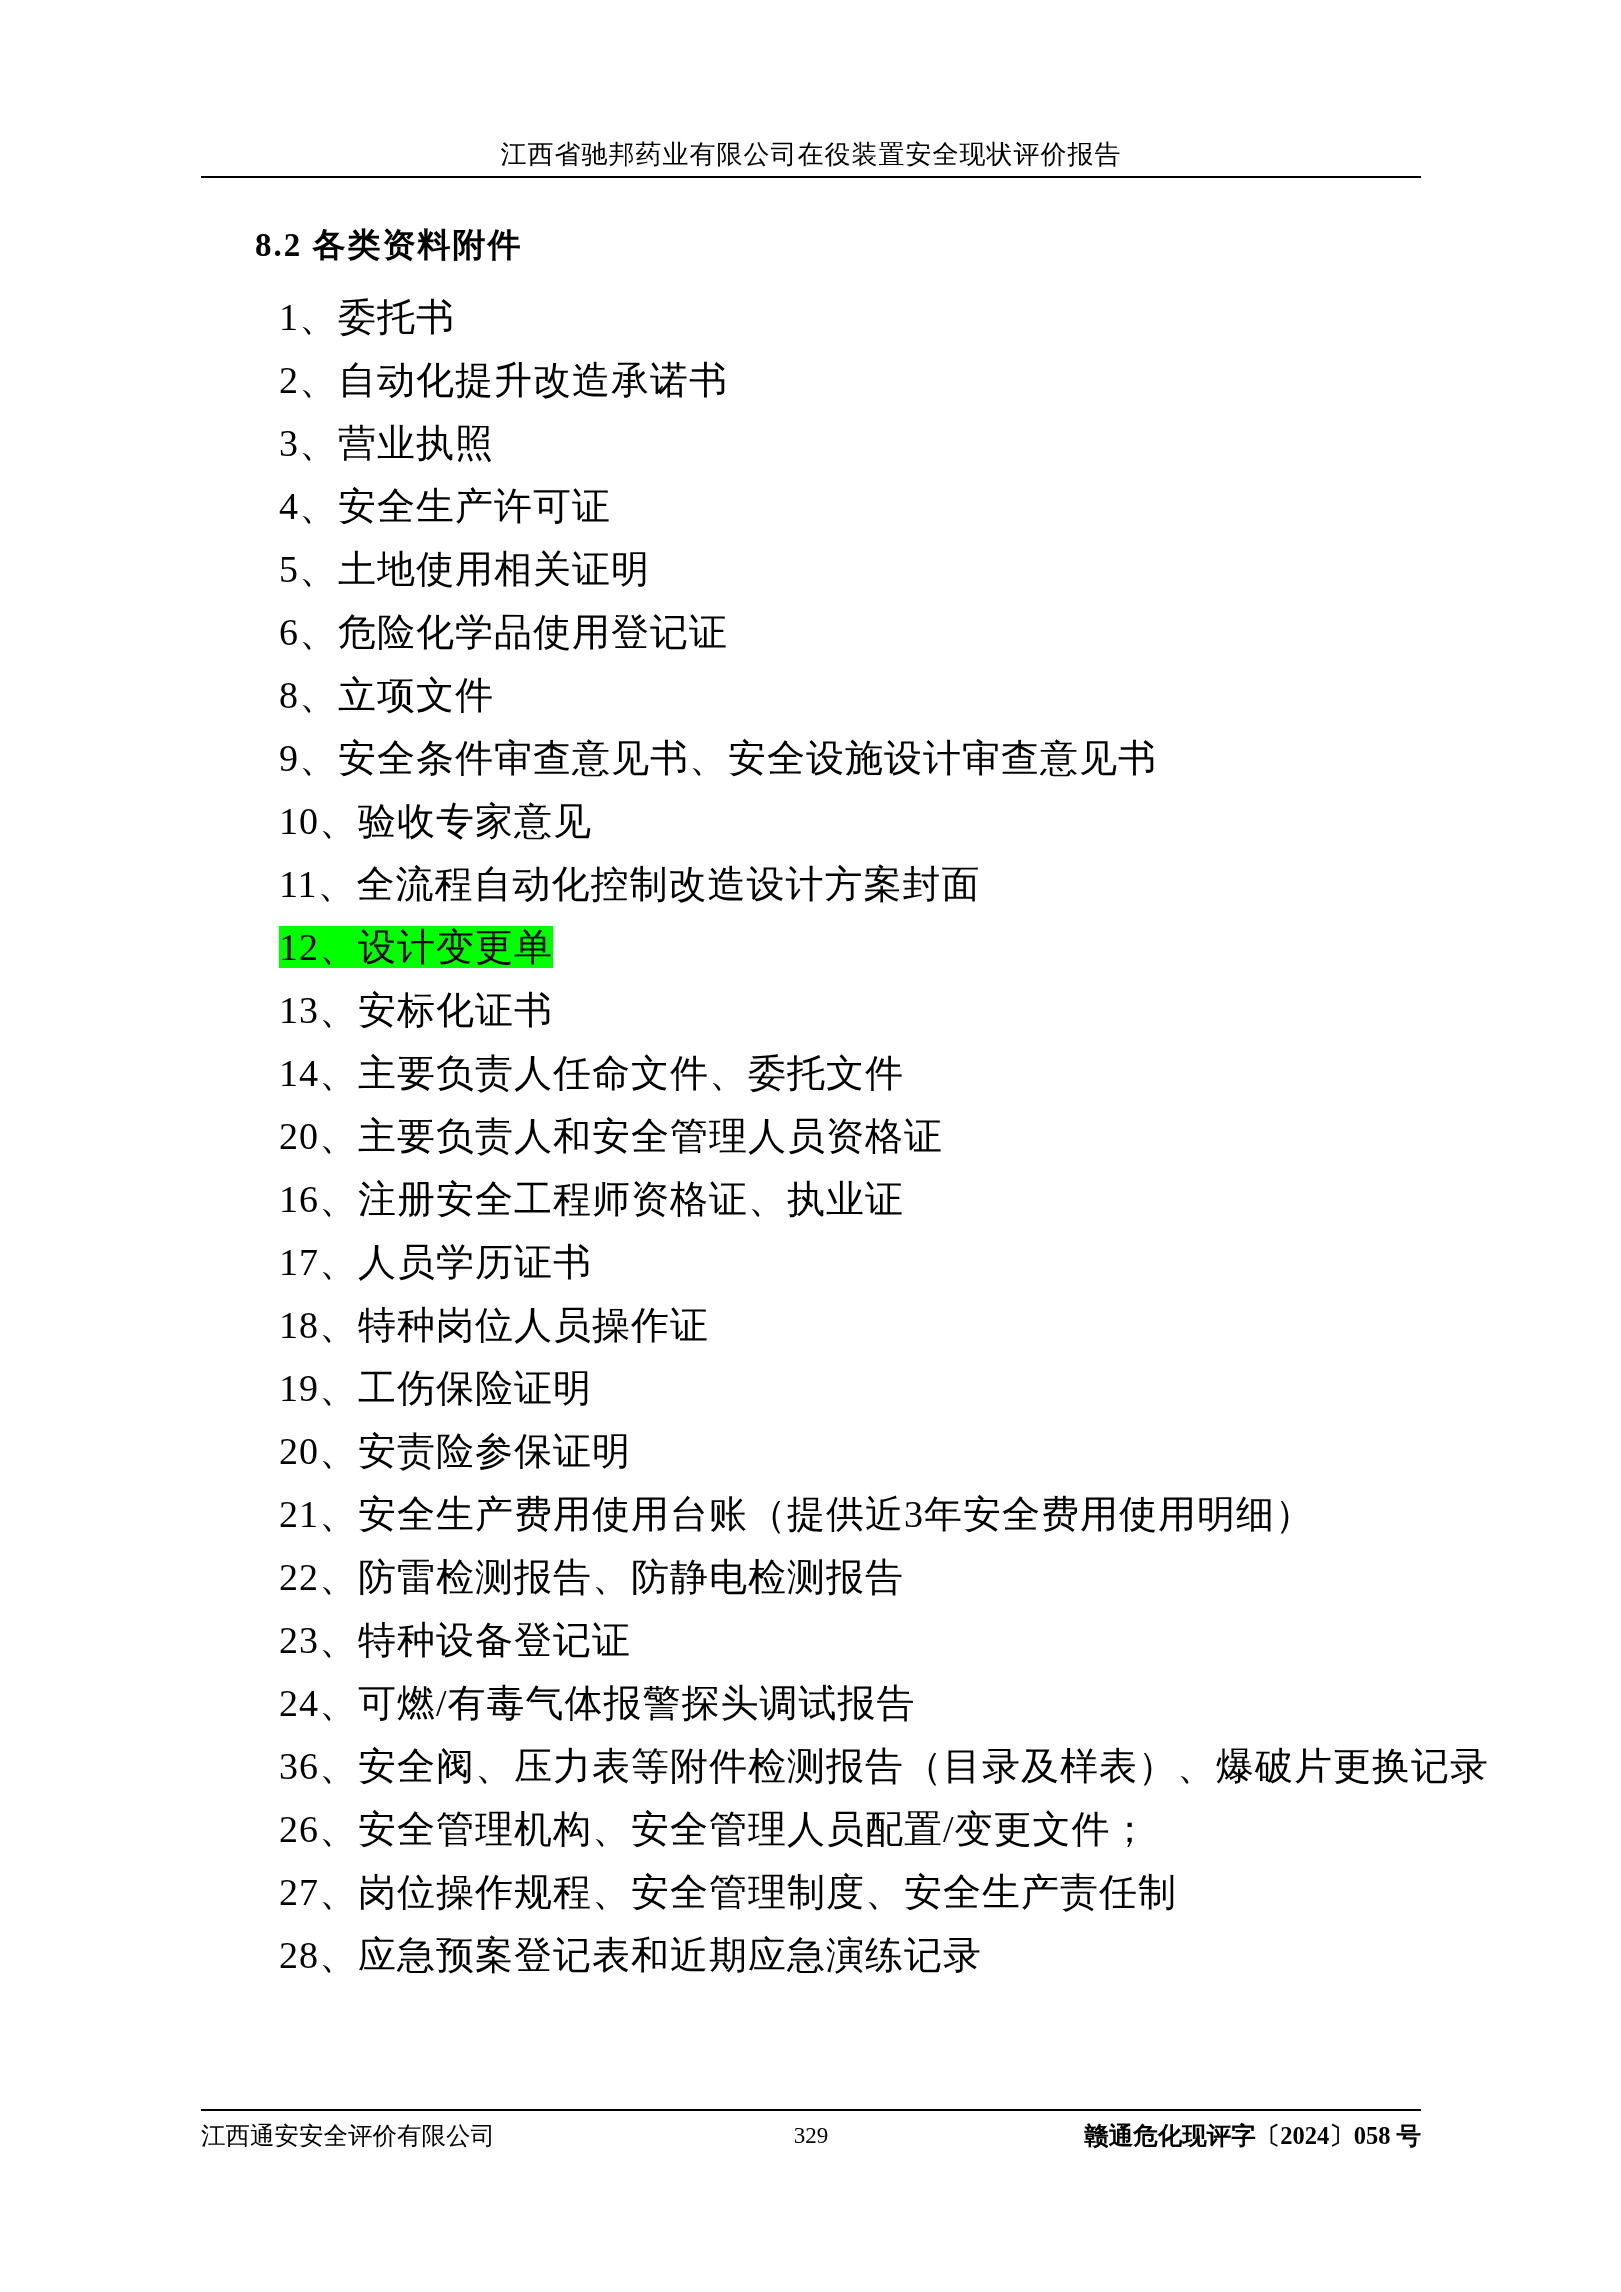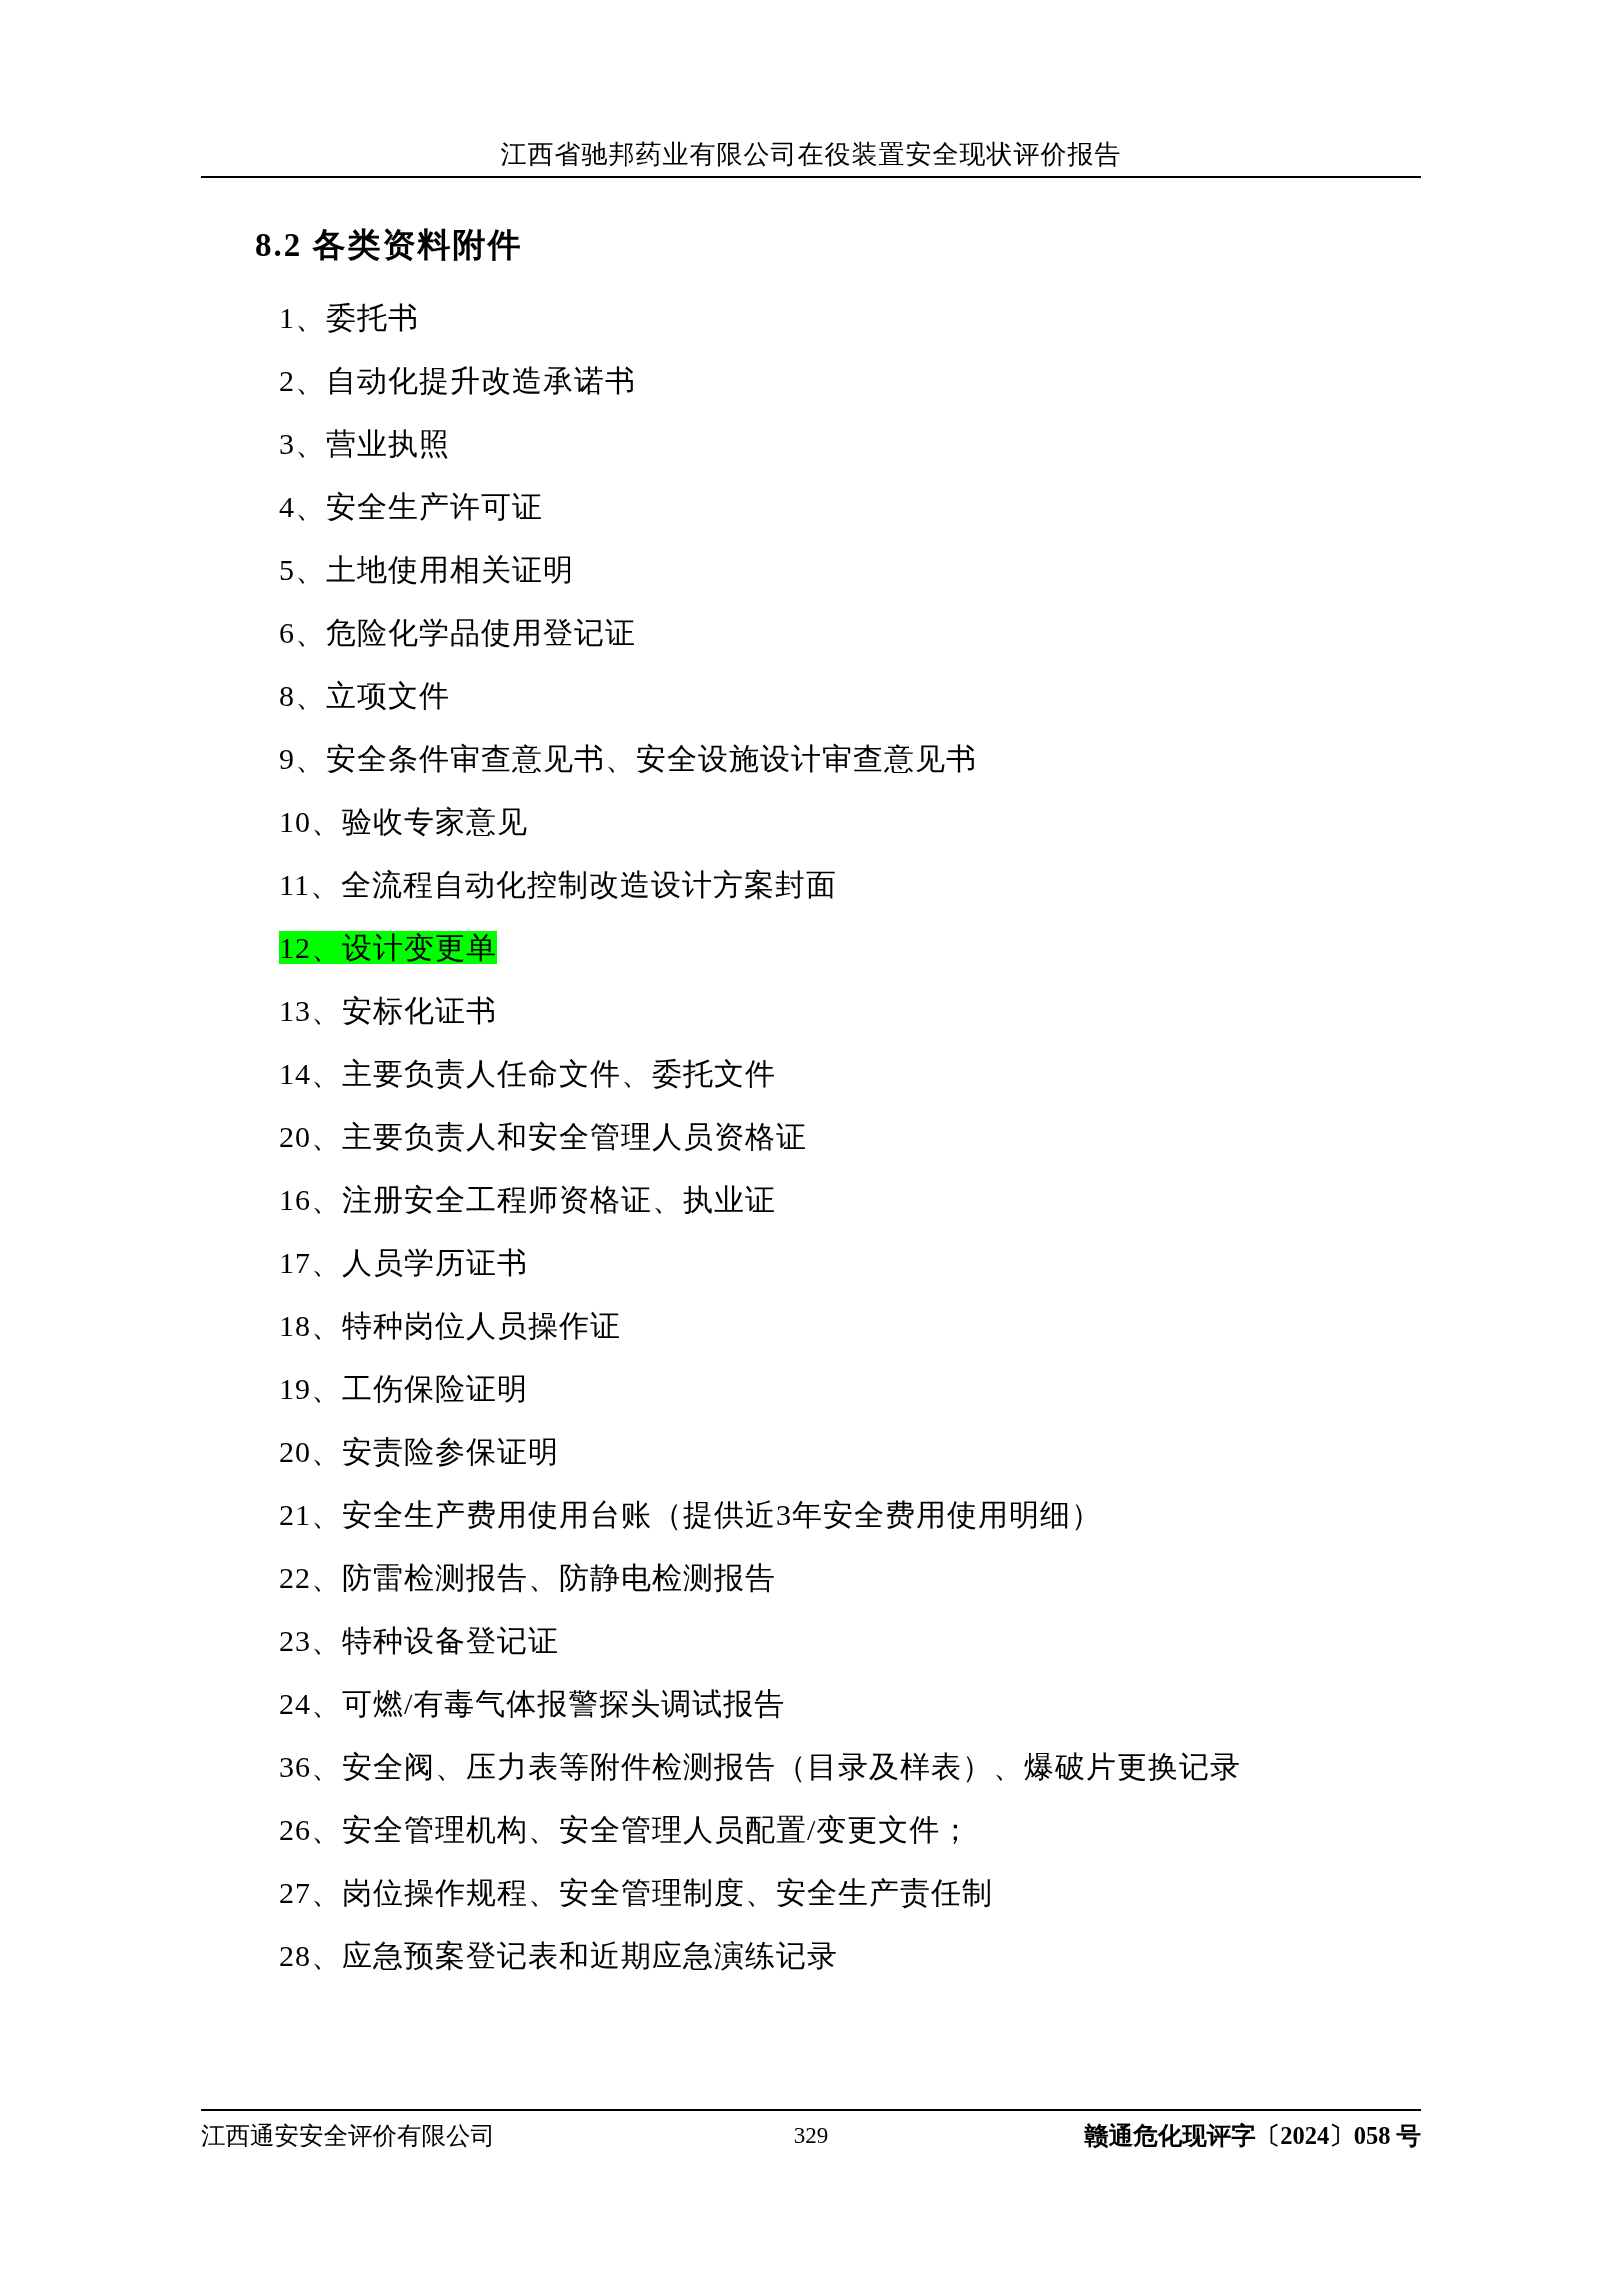--- a/index.html
+++ b/index.html
@@ -46,21 +46,21 @@
     margin-left: 44px;
   }
   .list {
     position: absolute;
     top: 286px;
     left: 279px;
     width: 1157px;
   }
   .list-item {
     font-family: "Liberation Serif", serif;
-    font-size: 30px;
+    font-size: 38px;
     line-height: 63px;
     white-space: nowrap;
     letter-spacing: 1px;
   }
   .hl {
     background: #00ff00;
   }
   .footer-rule {
     position: absolute;
     top: 2109px;

